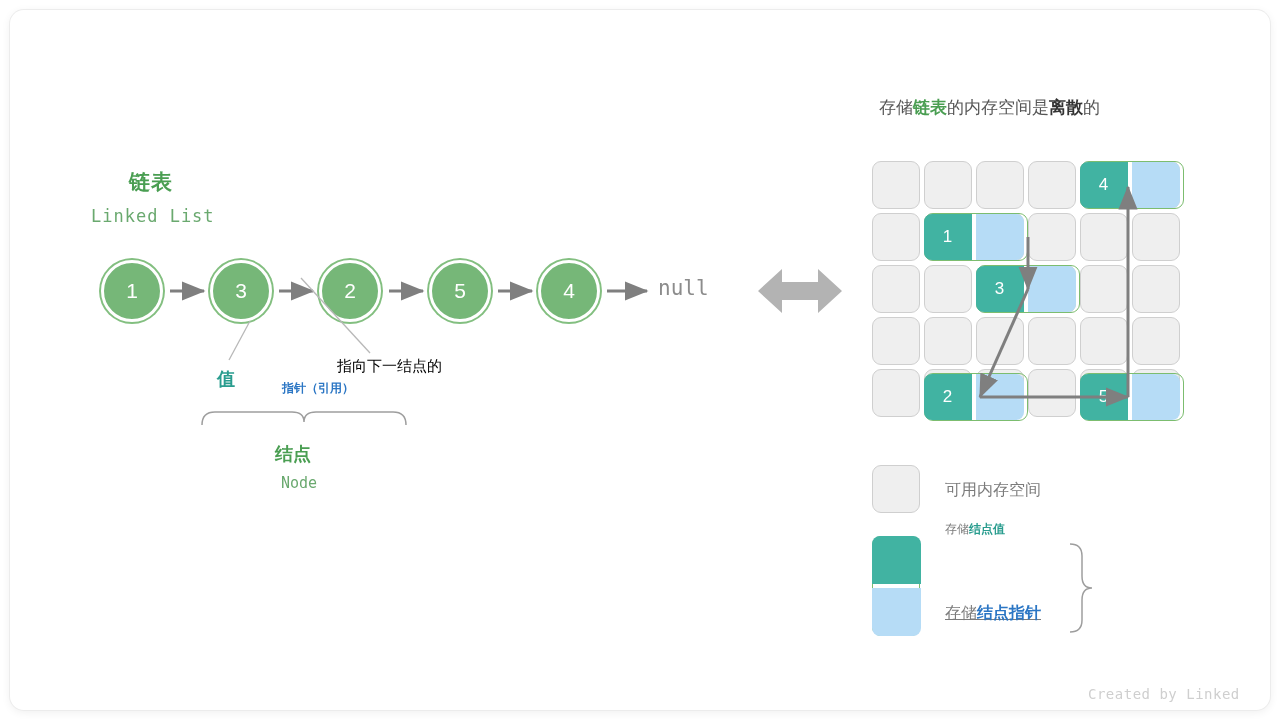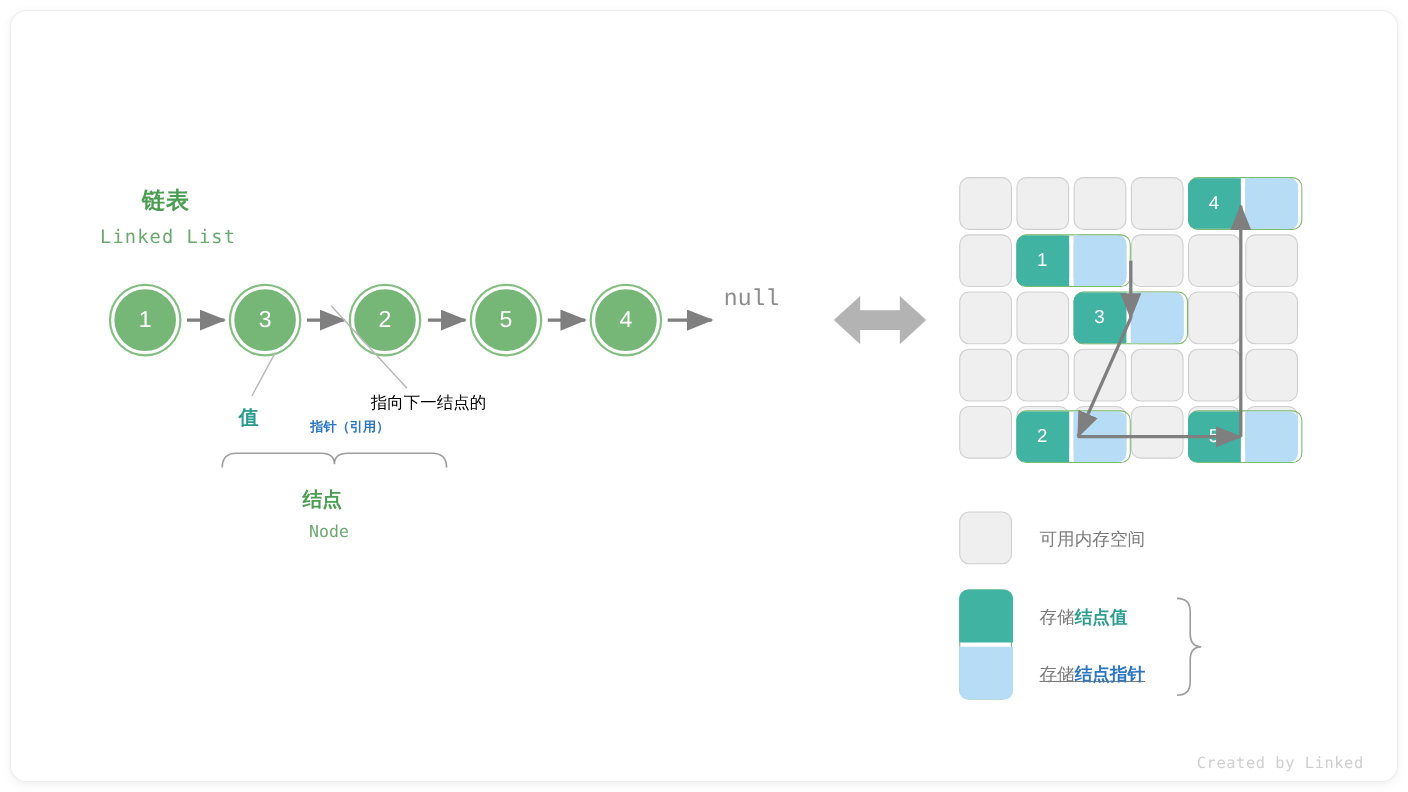--- a/index.html
+++ b/index.html
@@ -18,21 +18,21 @@
   #list-title-en{left:81px;top:196px;font-size:17px;color:#6aa96f;letter-spacing:1px;}
 
   .node-circle{
     width:62px;height:62px;border-radius:50%;
     background:#76b778;border:3px solid #ffffff;
     box-shadow:0 0 0 2px #83bf80;
     color:#ffffff;font-size:21px;
     display:flex;align-items:center;justify-content:center;
     box-sizing:border-box;
   }
-  #null-label{left:648px;top:251px;font-size:21px;color:#8c8c8c;font-family:Liberation Mono, monospace;}
+  #null-label{left:648px;top:266px;font-size:21px;color:#8c8c8c;}
 
   
   #label-value{left:207px;top:357px;font-size:18px;font-weight:bold;color:#2a9d8f;}
   #label-ptr-top{left:280px;top:347px;font-size:15px;color:#000000;margin-left:47px;}
   #label-ptr-main{left:272px;top:370px;font-size:12px;font-weight:bold;color:#2b76c4;}
   #label-node-cn{left:265px;top:432px;font-size:18px;font-weight:bold;color:#4a9e52;}
   #label-node-en{left:271px;top:464px;font-size:15px;color:#6aa96f;}
 
   
   #mem-title{left:869px;top:86px;font-size:17px;color:#555;}
@@ -53,21 +53,21 @@
   
   .lg-free{position:absolute;left:862px;top:455px;width:48px;height:48px;border-radius:9px;
            background:#efefef;border:1.5px solid #cfcfcf;box-sizing:border-box;}
   .lg-pair{position:absolute;left:862px;top:526px;width:48px;height:100px;
            border:1.5px solid #7cbd6f;border-radius:9px;box-sizing:border-box;
            display:flex;flex-direction:column;gap:4px;}
   .lg-pair .val{height:48px;background:#41b3a2;border-radius:8px 8px 0 0;margin:-1.5px -1.5px 0 -1.5px;}
   .lg-pair .ptr{height:48px;background:#b6dcf6;border-radius:0 0 8px 8px;margin:0 -1.5px -1.5px -1.5px;}
 
   #lg-txt-free{left:935px;top:470px;font-size:16px;color:#7b7b7b;}
-  #lg-txt-val{left:935px;top:541px;font-size:16px;color:#7b7b7b;}
+  #lg-txt-val{left:935px;top:511px;font-size:12px;color:#7b7b7b;}
   #lg-txt-val b{color:#2a9d8f;}
   #lg-txt-ptr{left:935px;top:593px;font-size:16px;color:#7b7b7b;text-decoration:underline;}
   #lg-txt-ptr b{color:#2b76c4;}
   #lg-txt-group{left:1097px;top:555px;font-size:16px;color:#7b7b7b;line-height:25px;}
   #lg-txt-group b{color:#4a9e52;}
 
   #credit{left:1078px;top:676px;font-size:14px;color:#cfcfcf;letter-spacing:0.5px;}
   svg{position:absolute;left:0;top:0;pointer-events:none;}
 </style>
 </head>
@@ -111,20 +111,21 @@
       <path d="M748,281 L772,259 L772,272 L808,272 L808,259 L832,281 L808,303 L808,290 L772,290 L772,303 Z"></path>
     </g>
   </svg>
 
   <div class="abs" id="label-value">值</div>
   <div class="abs" id="label-ptr-top">指向下一结点的</div>
   <div class="abs" id="label-ptr-main">指针（引用）</div>
   <div class="abs" id="label-node-cn">结点</div>
   <div class="abs mono" id="label-node-en">Node</div>
 
+  <div class="abs" id="mem-title"><span>存储</span><b class="green">链表</b><span>的内存空间是</span><b class="dark">离散</b><span>的</span></div>
 
   <div class="abs" id="mem-grid" style="left:0;top:0;width:1280px;height:720px;">
       <div class="cell" style="left: 862px; top: 151px;"></div>
       <div class="cell" style="left: 914px; top: 151px;"></div>
       <div class="cell" style="left: 966px; top: 151px;"></div>
       <div class="cell" style="left: 1018px; top: 151px;"></div>
       <div class="cell" style="left: 1070px; top: 151px;"></div>
       <div class="cell" style="left: 1122px; top: 151px;"></div>
       <div class="cell" style="left: 862px; top: 203px;"></div>
       <div class="cell" style="left: 914px; top: 203px;"></div>

